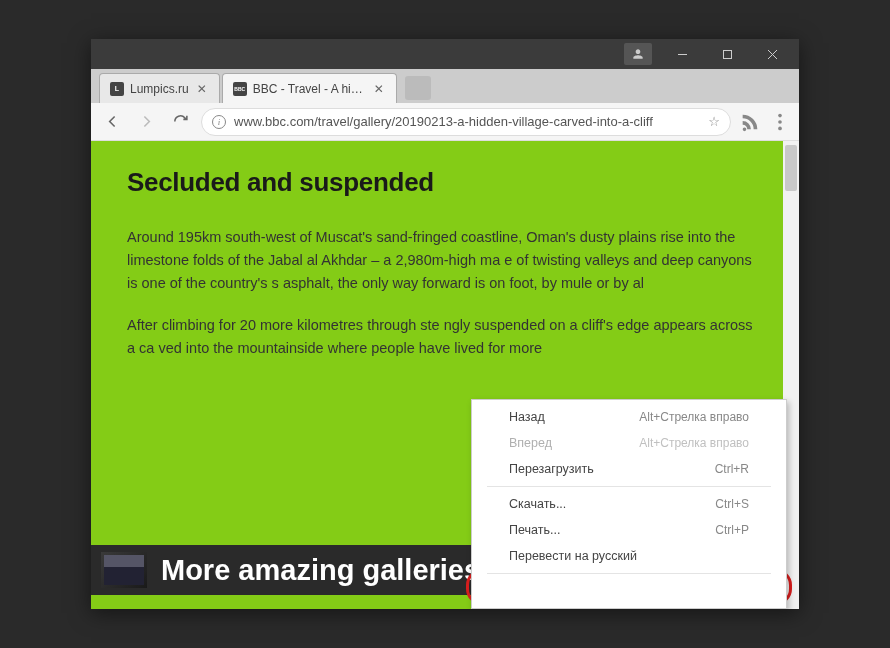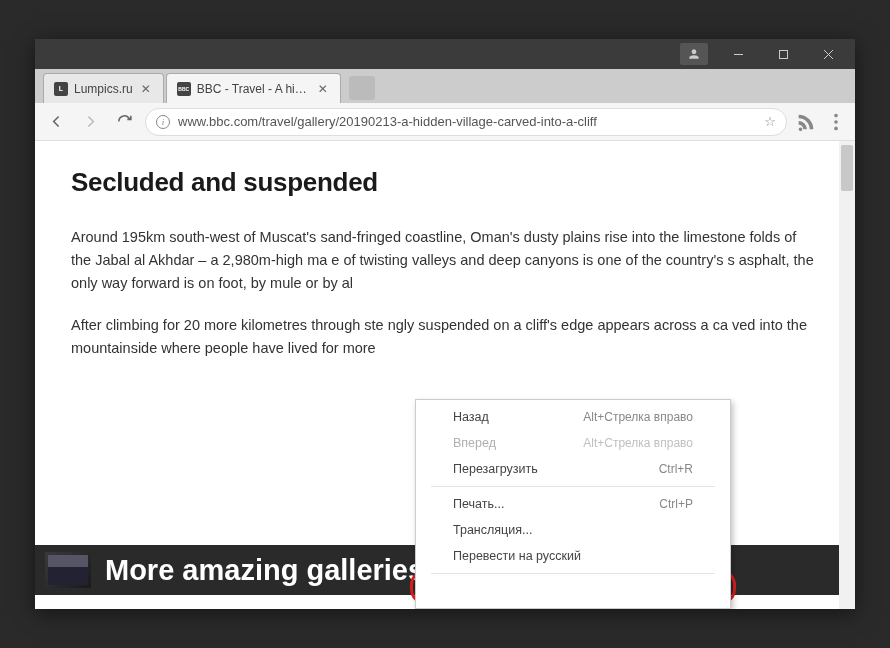--- a/index.html
+++ b/index.html
@@ -1,17 +1,17 @@
 <!DOCTYPE html>
 <html><head>
 <meta charset="utf-8">
 <style>
 *{margin:0;padding:0;box-sizing:border-box;font-family:Arial,sans-serif}
 body{background:#2a2a2a;display:flex;align-items:center;justify-content:center;height:648px;width:890px;overflow:hidden}
-.chrome-window{width:820px;height:570px;background:#ffffff;box-shadow:0 4px 20px rgba(0,0,0,.5);display:flex;flex-direction:column;position:relative}
+.chrome-window{width:708px;height:570px;background:#84cc16;box-shadow:0 4px 20px rgba(0,0,0,.5);display:flex;flex-direction:column;position:relative}
 .titlebar{height:30px;background:#3b3b3b;display:flex;align-items:center;justify-content:flex-end;padding-right:4px}
 .titlebar-btn{width:45px;height:30px;display:flex;align-items:center;justify-content:center;color:#ccc}
 .titlebar-btn svg{width:11px;height:11px}
 .titlebar-user{width:28px;height:22px;display:flex;align-items:center;justify-content:center;margin-right:8px;background:#555;border-radius:2px}
 .titlebar-user svg{width:14px;height:14px;fill:#ccc}
 .tabbar{height:34px;background:#ccc;display:flex;align-items:flex-end;padding-left:8px}
 .tab{height:30px;padding:0 10px;display:flex;align-items:center;background:#e8e8e8;border-radius:4px 4px 0 0;margin-right:2px;font-size:12px;color:#444;max-width:175px;position:relative;border:1px solid #aaa;border-bottom:none}
 .tab.active{background:#f5f5f5}
 .tab-title{white-space:nowrap;overflow:hidden;text-overflow:ellipsis;flex:1;margin:0 6px}
 .tab-close{width:14px;height:14px;display:flex;align-items:center;justify-content:center;color:#666}
@@ -144,25 +144,26 @@
       <div class="ctx-item disabled">
           <span>Вперед</span>
           <span class="ctx-shortcut">Alt+Стрелка вправо</span>
         </div>
       <div class="ctx-item">
           <span>Перезагрузить</span>
           <span class="ctx-shortcut">Ctrl+R</span>
         </div>
       <div class="ctx-sep"></div>
       <div class="ctx-item">
+          <span>Скачать...</span>
+          <span class="ctx-shortcut">Ctrl+S</span>
+        </div>
+      <div class="ctx-item">
           <span>Печать...</span>
           <span class="ctx-shortcut">Ctrl+P</span>
-        </div>
-      <div class="ctx-item">
-          <span>Трансляция...</span>
         </div>
       <div class="ctx-item">
           <span>Перевести на русский</span>
         </div>
       <div class="ctx-sep"></div>
       <div class="ctx-item"></div>
 
     </div>
     <div class="highlight" style="top:428px;left:375px;width:326px;height:36px"></div>
   </div>

